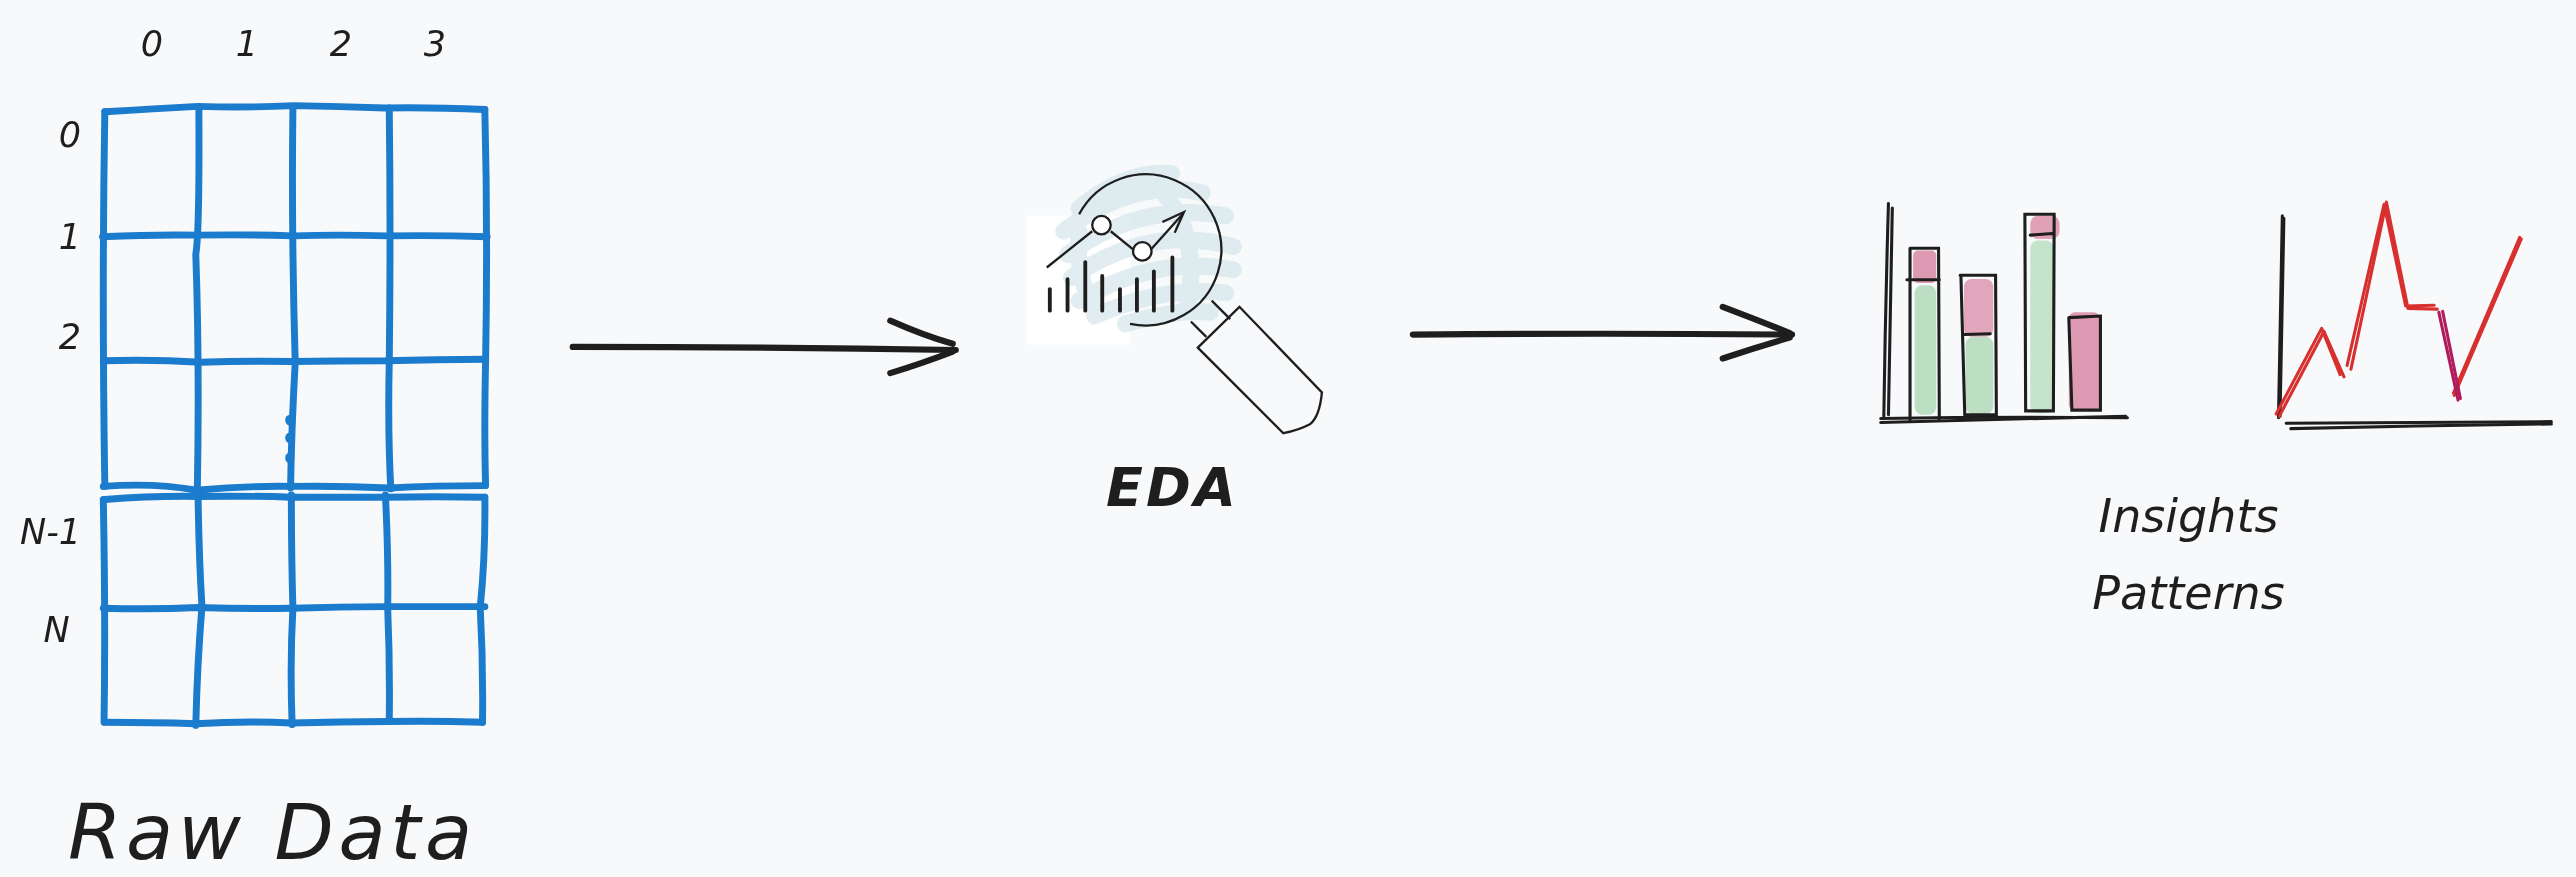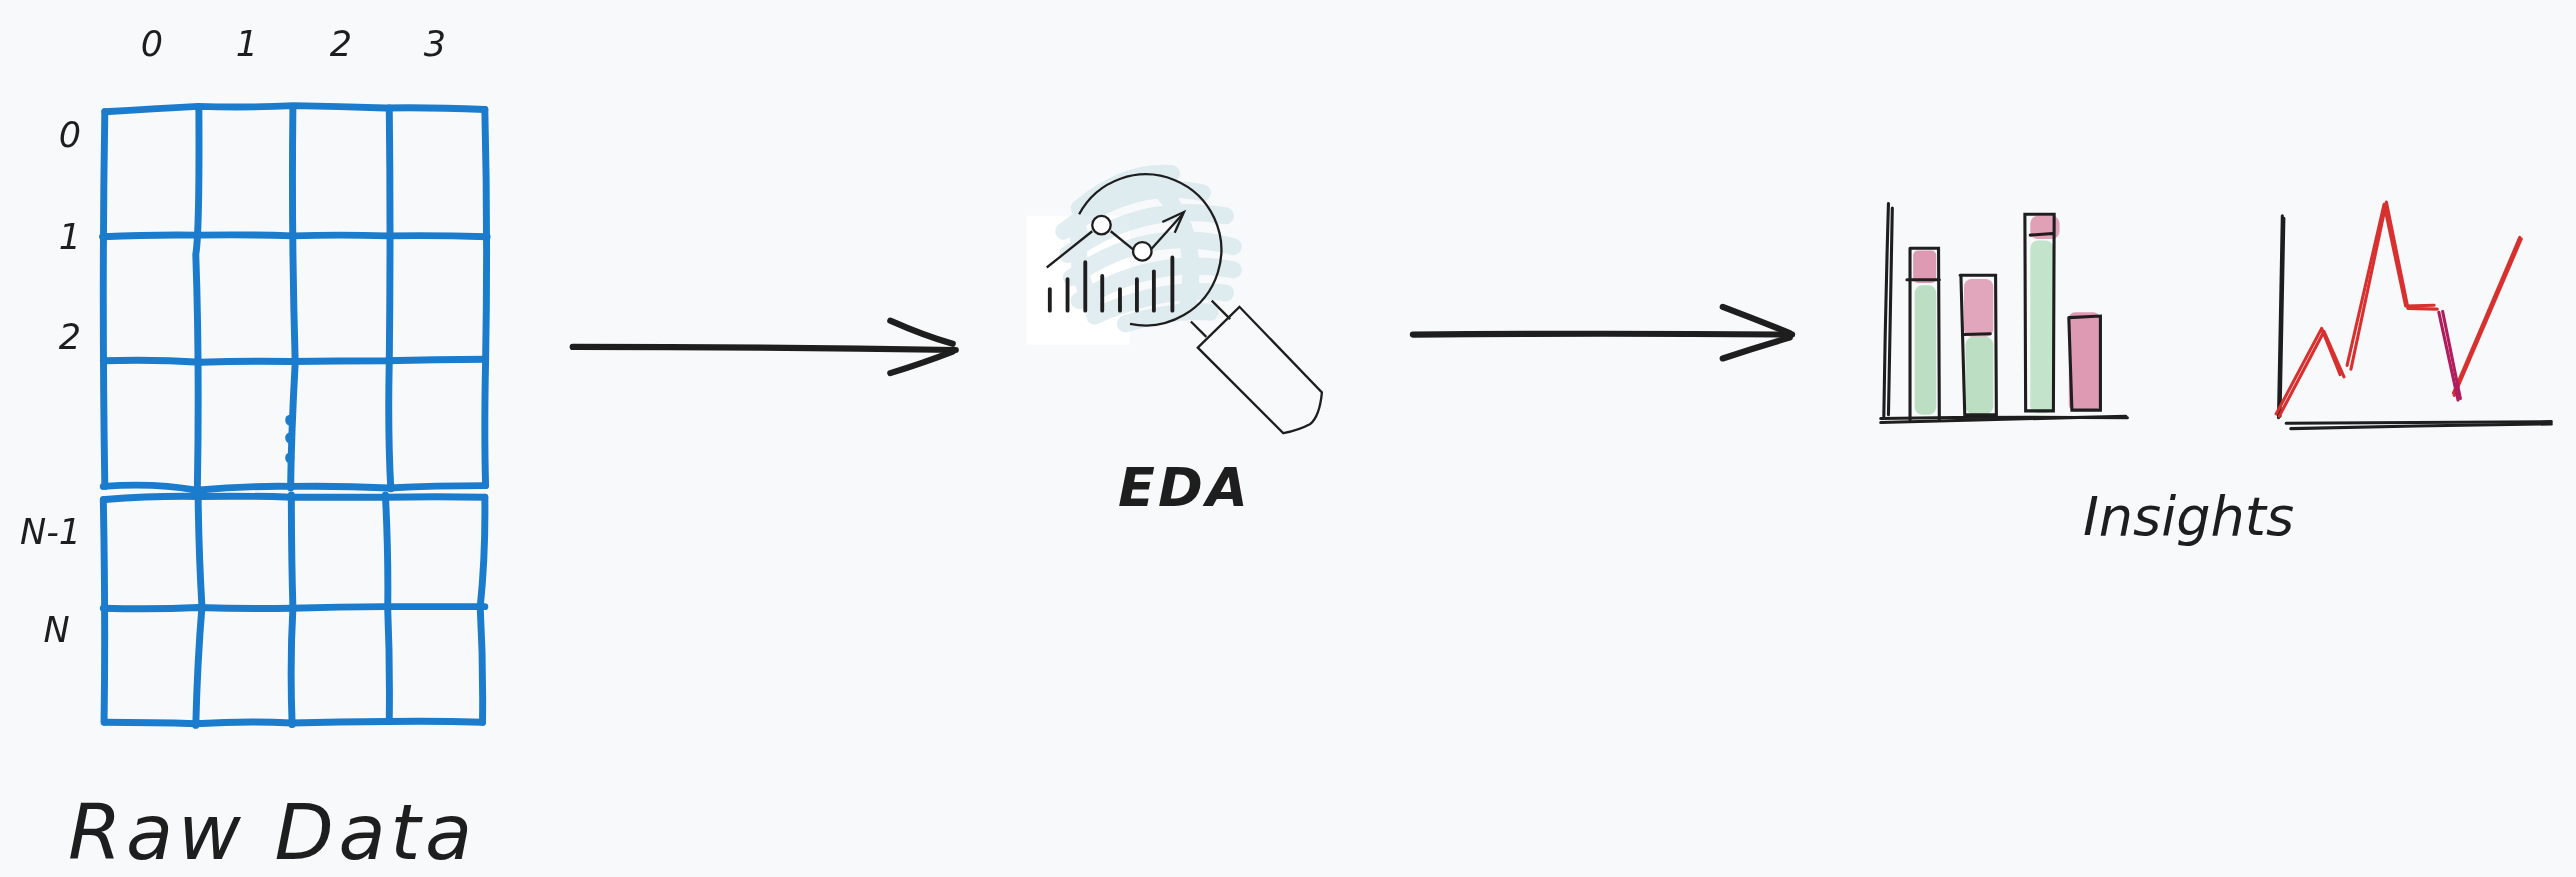--- a/index.html
+++ b/index.html
@@ -13,22 +13,22 @@
   .hand {
     font-family: "DejaVu Sans", sans-serif;
     color: #1e1e1e;
     font-style: italic;
     white-space: nowrap;
     line-height: 1;
   }
   .col-label { font-size: 35px; text-align: center; width: 46px; }
   .row-label { font-size: 35px; text-align: right; width: 85px; }
   .title-raw { font-size: 77px; letter-spacing: 4.6px; }
-  .title-eda { font-size: 54px; letter-spacing: 3.1px; font-weight: bold; margin-left: 12px; }
-  .title-insights { font-size: 54px; text-align: center; width: 385px; line-height: 77px; }
+  .title-eda { font-size: 54px; letter-spacing: 3.1px; font-weight: bold; }
+  .title-insights { font-size: 46px; text-align: center; width: 385px; line-height: 77px; }
   svg.layer { position: absolute; left: 0; top: 0; }
 </style>
 </head>
 <body>
 
 <svg class="layer" width="2576" height="878" viewBox="0 0 3342 1139">
 
   <g stroke="#1b7bcc" stroke-width="9" stroke-linecap="round" fill="none">
     <path d="M136 145 Q200 141 257 138 Q320 140 381 137 Q440 138 500 140 Q560 139 629 142"></path>
     <path d="M133 307 Q200 304 258 305 Q320 304 380 306 Q440 304 502 306 Q565 305 632 307"></path>
@@ -171,14 +171,15 @@
   <div class="abs hand row-label" style="left:-3.9px;top:515px;">N-1</div>
   <div class="abs hand row-label" style="left:-15.4px;top:613px;">N</div>
 
   <div class="abs hand title-raw" style="left:68px;top:794px;font-style:italic;">Raw Data</div>
 </div>
 
 <div class="abs hand title-eda" style="left:1106px;top:461px;">EDA</div>
 
 <div class="abs hand title-insights" style="left:1996px;top:478px;">
   <div>Insights</div>
+  <div>Patterns</div>
 </div>
 
 
 </body></html>

